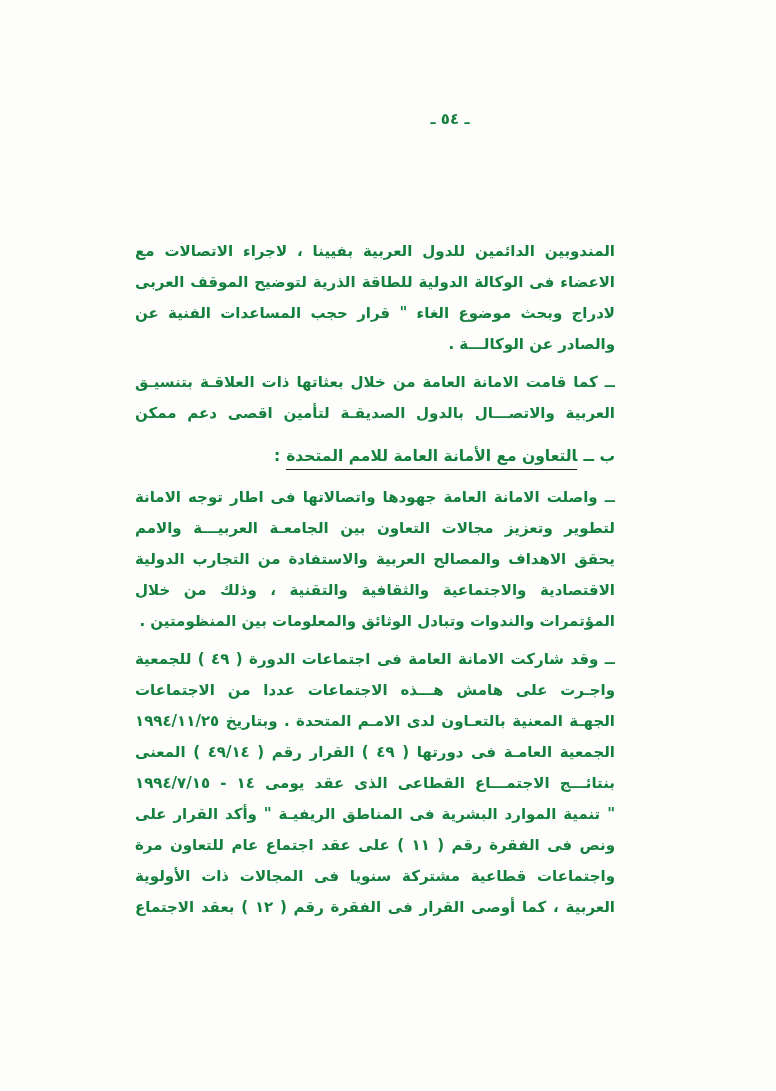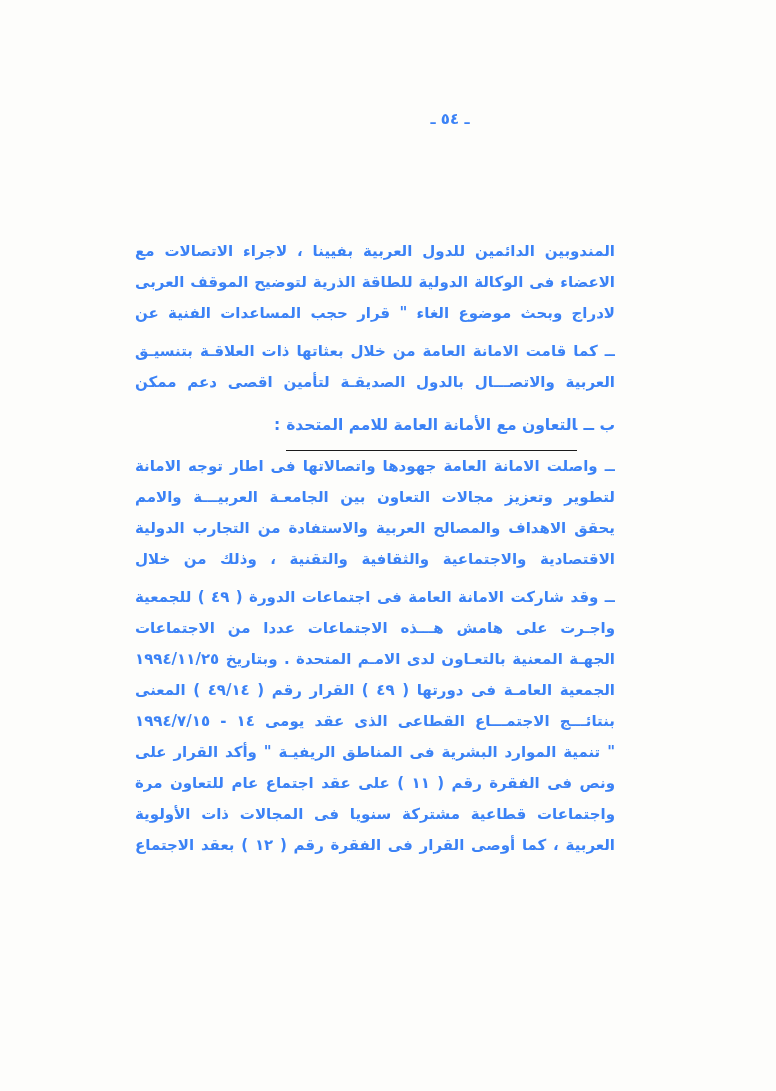--- a/index.html
+++ b/index.html
@@ -3,21 +3,21 @@
 <meta charset="utf-8">
 <style>
   html, body { margin: 0; padding: 0; background: #ffffff; }
   .page {
     position: relative;
     width: 776px;
     height: 1091px;
     background: #fdfdfb;
     overflow: hidden;
     font-family: "DejaVu Sans", sans-serif;
-    color: #3b82f6;
+    color: #15803d;
     font-weight: 700;
     -webkit-font-smoothing: antialiased;
   }
   .page-number {
     position: absolute;
     top: 110px;
     left: 124px;
     right: 0;
     text-align: center;
     font-size: 15px;
@@ -47,51 +47,53 @@
     margin: 12px 0 8px 0;
     height: 33px;
     line-height: 31px;
     font-size: 15.5px;
     text-align: right;
     white-space: nowrap;
   }
   .heading span { margin-left: 6px; }
   .heading .u {
     border-bottom: 1.6px solid #1b1b1b;
-    padding-bottom: 16px;
+    padding-bottom: 4px;
   }
 </style>
 </head>
 <body>
 
 <div class="page">
   <div class="page-number">ـ ٥٤ ـ</div>
 
   <div class="content">
 
     <div class="para">
         <div class="line">المندوبين الدائمين للدول العربية بفيينا ، لاجراء الاتصالات مع مختلف الـدول</div>
         <div class="line">الاعضاء فى الوكالة الدولية للطاقة الذرية لتوضيح الموقف العربى المعـــارض</div>
         <div class="line">لادراج وبحث موضوع الغاء " قرار حجب المساعدات الفنية عن الكيان الصهيونى "</div>
+        <div class="line">والصادر عن الوكالـــة .</div>
       </div>
 
     <div class="para">
         <div class="line">ــ   كما قامت الامانة العامة من خلال بعثاتها ذات العلاقـة بتنسيـق المواقف</div>
         <div class="line">العربية والاتصـــال بالدول الصديقـة لتأمين اقصى دعم ممكن للترشيحـــات</div>
       </div>
 
     <div class="heading">
       <span>ب ــ</span><span class="u">التعاون مع الأمانة العامة للامم المتحدة</span><span>:</span>
     </div>
 
     <div class="para">
         <div class="line">ــ   واصلت الامانة العامة جهودها واتصالاتها فى اطار توجه الامانة العامـــة</div>
         <div class="line">لتطوير وتعزيز مجالات التعاون بين الجامعـة العربيـــة والامم المتحدة ، بما</div>
         <div class="line">يحقق الاهداف والمصالح العربية والاستفادة من التجارب الدولية فى المجـــالات</div>
         <div class="line">الاقتصادية والاجتماعية والثقافية والتقنية ، وذلك من خلال المشاركة فـــى</div>
+        <div class="line">المؤتمرات والندوات وتبادل الوثائق والمعلومات بين المنظومتين .</div>
       </div>
 
     <div class="para">
         <div class="line">ــ   وقد شاركت الامانة العامة فى اجتماعات الدورة ( ٤٩ ) للجمعية العامـة ،</div>
         <div class="line">واجـرت على هامش هـــذه الاجتماعات عددا من الاجتماعات التنسيقية مـــع</div>
         <div class="line">الجهـة المعنية بالتعـاون لدى الامـم المتحدة . وبتاريخ ١٩٩٤/١١/٢٥ اعتمدت</div>
         <div class="line">الجمعية العامـة فى دورتها ( ٤٩ ) القرار رقم ( ٤٩/١٤ ) المعنى بالتعـــاون</div>
         <div class="line">بنتائـــج الاجتمـــاع القطاعى الذى عقد يومى ١٤ - ١٩٩٤/٧/١٥ بفيينا بعنـوان</div>
         <div class="line">" تنمية الموارد البشرية فى المناطق الريفيـة "  وأكد القرار على دعم التعاون</div>
         <div class="line">ونص فى الفقرة رقم ( ١١ ) على عقد اجتماع عام للتعاون مرة كل سنتيـــن ،</div>

